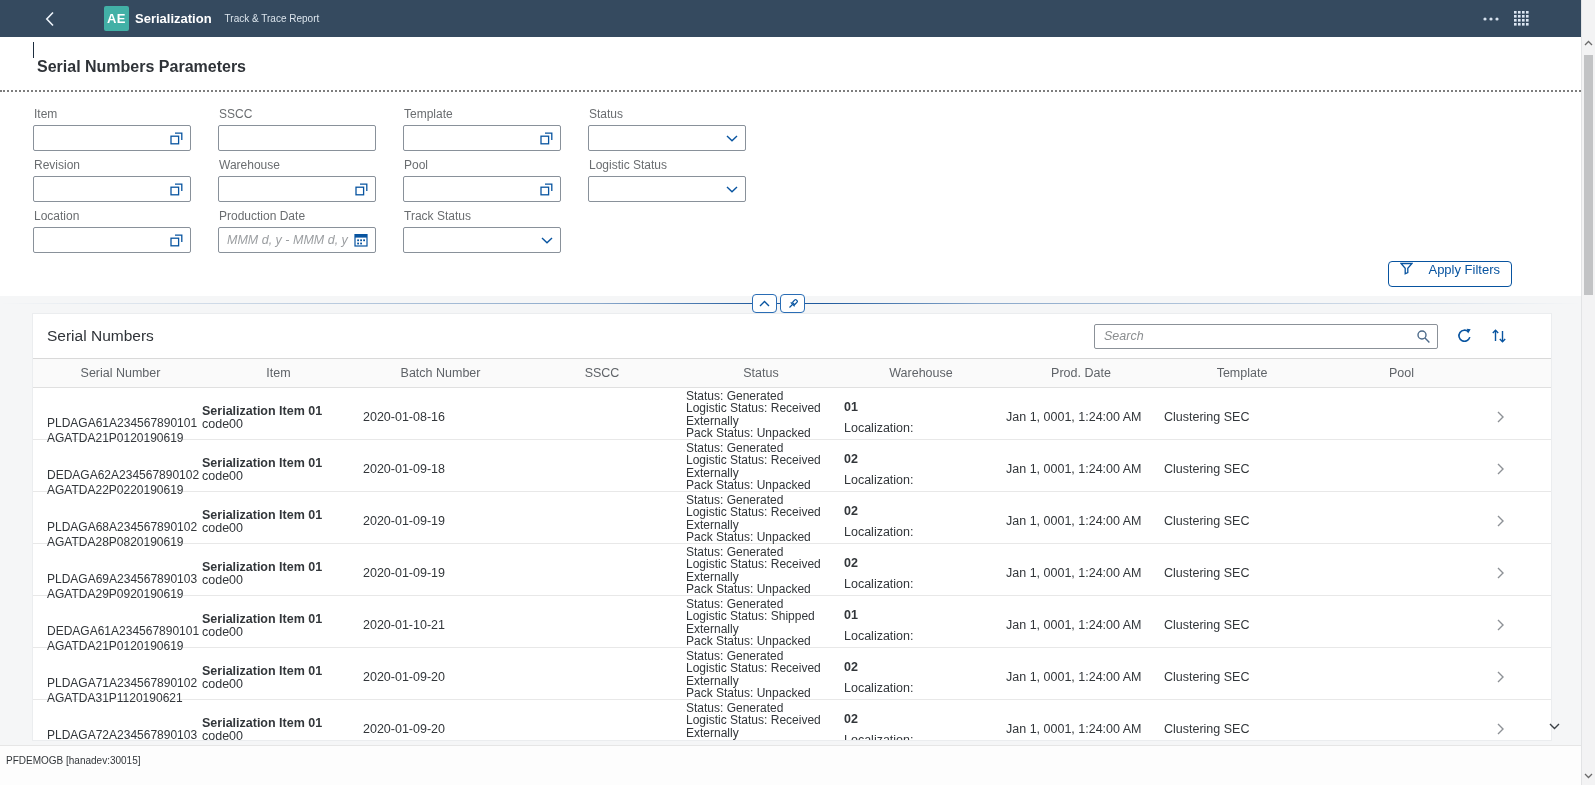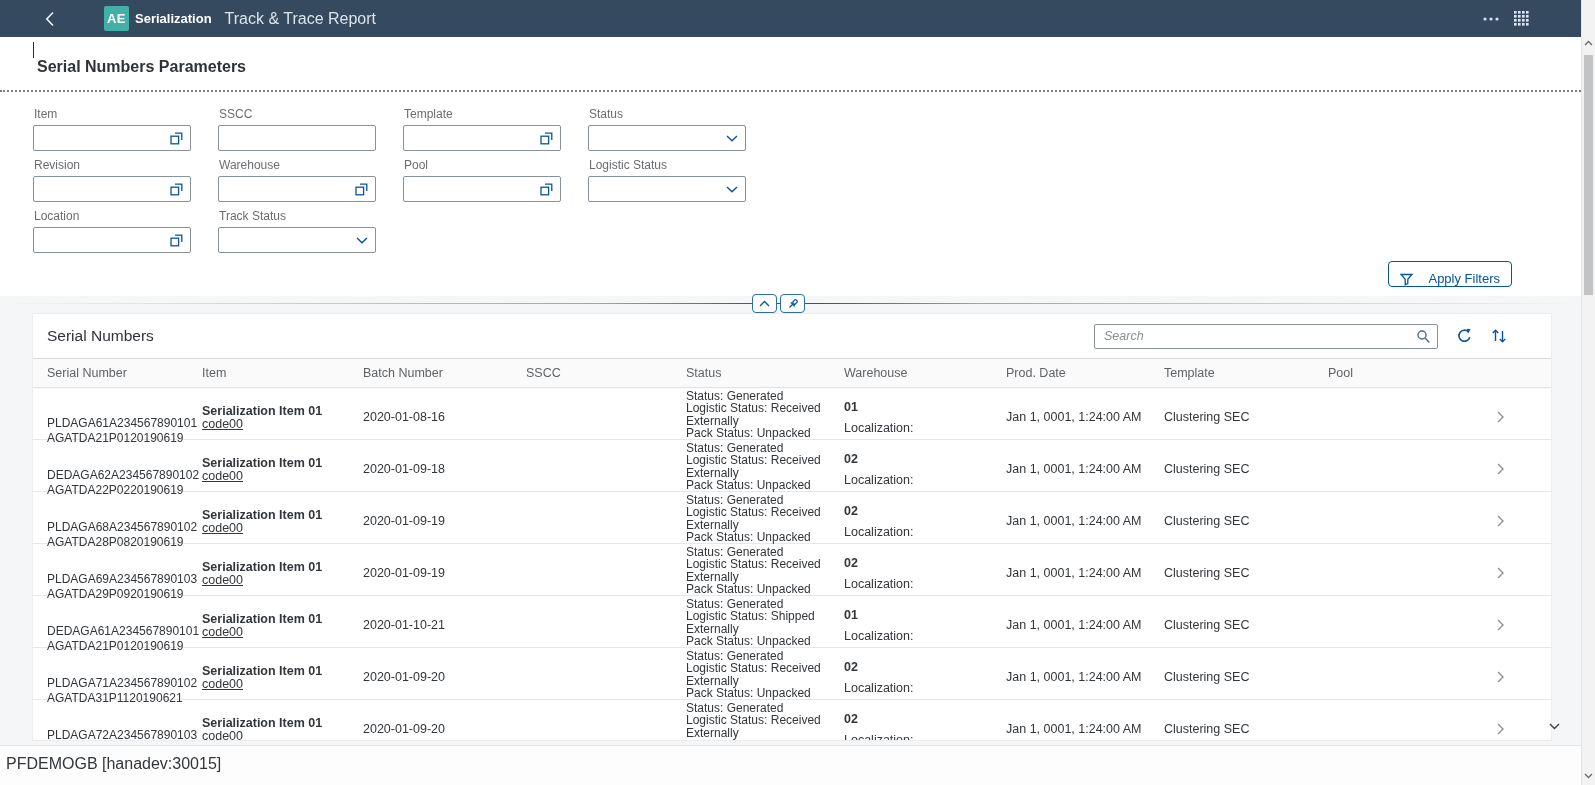--- a/index.html
+++ b/index.html
@@ -10,21 +10,21 @@
   }
   
   .shell { position:absolute; top:0; left:0; width:1581px; height:37px;
     background:#354a5f; display:flex; align-items:center; }
   .back-btn { background:none; border:none; margin-left:40px; width:20px; height:20px;
     display:flex; align-items:center; justify-content:center; cursor:pointer; }
   .logo { width:25px; height:25px; background:#42b0a6; border-radius:2px; margin-left:44px;
     display:flex; align-items:center; justify-content:center; }
   .logo span { color:#fff; font-size:13px; font-weight:bold; letter-spacing:.5px;text-align:right; }
   .shell-title { color:#fff; font-size:13px; font-weight:bold; margin-left:6px; }
-  .shell-subtitle { color:#dbe4ec; font-size:16px; margin-left:13px; }
+  .shell-subtitle { color:#dbe4ec; font-size:10px; margin-left:13px; }
   .shell-right { margin-left:auto; display:flex; align-items:center; gap:15px; padding-right:51px; }
   .shell-right button { background:none; border:none; cursor:pointer; display:flex; align-items:center; }
   
   .filter-panel { position:absolute; top:37px; left:0; width:1581px; height:259px; background:#fff;padding-left:16px; }
   .caret { position:absolute; left:33px; top:5px; width:1px; height:16px; background:#1d2d3e; }
   .panel-title { position:absolute; left:37px; top:21px; font-size:16px; color:#2f3338; }
   .dotted-sep { position:absolute; top:53px; left:0; width:100%; border-top:2px dotted #7d7d7d; height:0; }
   .filter-form { position:absolute; top:70px; left:33px; }
   .frow { display:grid; grid-template-columns:repeat(4,158px); column-gap:27px; margin-bottom:7px; }
   .field { display:block; }
@@ -32,21 +32,21 @@
   .f-box { position:relative; height:26px; border:1px solid #89919a; border-radius:2px; background:#fff; }
   .f-box input { position:absolute; inset:0; width:100%; height:100%; border:none; background:none;
     padding:0 26px 0 8px; font-family:"Liberation Sans",sans-serif; font-size:12.5px; color:#32363a; outline:none; }
   .f-box input::placeholder { font-style:italic; color:#9b9ea1; }
   .f-icon { position:absolute; right:7px; top:0; bottom:0; display:none; align-items:center; cursor:pointer; }
   .field.type-value-help .icon-vh { display:flex; }
   .field.type-select .icon-dd { display:flex; }
   .field.type-date .icon-cal { display:flex; }
   .apply-btn { position:absolute; right:69px; top:224px; height:26px; padding:0 11px;
     background:#fff; border:1px solid #0854a0; border-radius:4px; color:#0854a0;
-    font-family:"Liberation Sans",sans-serif; font-size:13px; display:flex; align-items:flex-end; gap:15px; cursor:pointer; }
+    font-family:"Liberation Sans",sans-serif; font-size:13px; display:flex; align-items:flex-start; gap:15px; cursor:pointer; }
   
   .content-bg { position:absolute; top:296px; left:0; width:1581px; height:449px; background:#f5f6f7; }
   .hr-line { position:absolute; top:303px; left:0; width:1581px; height:1px;
     background:linear-gradient(to right, rgba(31,90,158,0) 0%, rgba(31,90,158,.5) 38%, #1f5a9e 48%, #1f5a9e 52%, rgba(31,90,158,.5) 62%, rgba(31,90,158,0) 100%); }
   .collapse-btns { position:absolute; top:294px; left:752px; display:flex; gap:3px; }
   .mini-btn { width:25px; height:19px; background:#fff; border:1px solid #2a6db5; border-radius:4px;
     display:flex; align-items:center; justify-content:center; cursor:pointer; padding:0; }
   
   .table-card { position:absolute; top:313px; left:32px; width:1520px; height:428px;
     background:#fff; border:1px solid #ebedef; overflow:hidden; }
@@ -56,34 +56,34 @@
   .search-box { position:relative; width:344px; height:25px; border:1px solid #8b9198; border-radius:2px; background:#fff; }
   .search-box input { position:absolute; inset:0; width:100%; height:100%; border:none; background:none;
     padding:0 28px 0 9px; font-family:"Liberation Sans",sans-serif; font-size:12.5px; outline:none; }
   .search-box input::placeholder { font-style:italic; color:#8a8d8f; }
   .search-ic { position:absolute; right:6px; top:0; bottom:0; display:flex; align-items:center; cursor:pointer; }
   .tool-ic { background:none; border:none; cursor:pointer; display:flex; align-items:center; margin-left:18px; padding:0; }
   .thead-row, .trow { display:grid;
     grid-template-columns:155px 161px 163px 160px 158px 162px 158px 164px 155px 1fr;
     padding-left:14px; }
   .thead-row { height:30px; align-items:center; background:#fafafa;
-    border-top:1px solid #d9d9d9; border-bottom:1px solid #e0e0e0; }
+    border-top:1px solid #d9d9d9; border-bottom:1px solid #e0e0e0;text-align:center; }
   .th { font-size:12.5px; color:#5f6368; padding-right:8px; white-space:nowrap; overflow:hidden; }
   .trow { height:52px; border-bottom:1px solid #e8e8e8; background:#fff; cursor:pointer; }
   .cell { font-size:12.5px; color:#32363a; align-self:center; padding-right:8px; }
   .cell-serial { font-size:12px; line-height:15px; word-break:break-all; padding-right:0;margin-top:28px; }
   .cell-item .item-name { font-weight:bold; font-size:12.5px; line-height:14px; }
-  .cell-item .item-code { font-size:12.5px; margin-top:0; line-height:13px;text-decoration:underline; }
+  .cell-item .item-code { font-size:12.5px; margin-top:0; line-height:13px; }
   .cell-status { align-self:start; padding-top:2px; font-size:12px; line-height:12.4px; padding-right:4px; }
   .cell-wh .wh-num { font-weight:bold; font-size:12.5px; line-height:14px; }
   .cell-wh .wh-loc { font-size:12.5px; margin-top:8px; line-height:13px; }
   .cell-nav { display:flex; align-items:center; justify-content:flex-start; padding-left:14px; align-self:stretch; }
   
   .footer { position:absolute; top:745px; left:0; width:1581px; height:40px; background:#fdfdfd; border-top:1px solid #e6e6e6; }
-  .footer-text { position:absolute; left:6px; top:9px; font-size:16px; color:#32363a; }
+  .footer-text { position:absolute; left:6px; top:9px; font-size:10px; color:#32363a; }
   .scroll-hint { position:absolute; left:1546px; top:718px; width:16px; height:16px;
     display:flex; align-items:center; justify-content:center; }
   
   .scrollbar { position:absolute; right:0; top:0; width:14px; height:785px; background:#f3f3f4; border-left:1px solid #e2e3e5; }
   .sb-up { position:absolute; top:40px; left:0; width:100%; display:flex; justify-content:center; }
   .sb-down { position:absolute; bottom:6px; left:0; width:100%; display:flex; justify-content:center; }
   .sb-thumb { position:absolute; top:55px; left:2px; width:9px; height:240px; background:#c2c3c5; }
   svg { display:block; }
 </style>
 </head>
@@ -247,20 +247,40 @@
       <input type="text" style="">
       <span class="f-icon icon-vh">
         <svg width="13" height="13" viewBox="0 0 13 13">
           <rect x="1" y="4.2" width="7.6" height="7.6" fill="none" stroke="#0854a0" stroke-width="1.3"></rect>
           <polyline points="5,1.2 11.8,1.2 11.8,8" fill="none" stroke="#0854a0" stroke-width="1.3"></polyline>
         </svg>
       </span>
 
     </div>
   </div>
+        <div class="field type-date">
+    <label class="f-label">Production Date</label>
+    <div class="f-box">
+      <input type="text" placeholder="MMM d, y - MMM d, y" style="">
+
+      <span class="f-icon icon-cal">
+        <svg width="14" height="14" viewBox="0 0 14 14">
+          <rect x="1" y="1.6" width="12" height="11.4" fill="none" stroke="#0854a0" stroke-width="1.2"></rect>
+          <rect x="1" y="1.6" width="12" height="3" fill="#0854a0"></rect>
+          <g fill="#0854a0">
+            <rect x="3.2" y="6.4" width="1.8" height="1.8"></rect>
+                  <rect x="6.2" y="6.4" width="1.8" height="1.8"></rect>
+                  <rect x="9.2" y="6.4" width="1.8" height="1.8"></rect>
+            <rect x="3.2" y="9.6" width="1.8" height="1.8"></rect>
+                  <rect x="6.2" y="9.6" width="1.8" height="1.8"></rect>
+          </g>
+        </svg>
+      </span>
+    </div>
+  </div>
         <div class="field type-select">
     <label class="f-label">Track Status</label>
     <div class="f-box">
       <input type="text" style="">
 
       <span class="f-icon icon-dd">
         <svg width="12" height="7" viewBox="0 0 12 7">
           <polyline points="1,1 6,5.8 11,1" fill="none" stroke="#0854a0" stroke-width="1.4"></polyline>
         </svg>
       </span>

